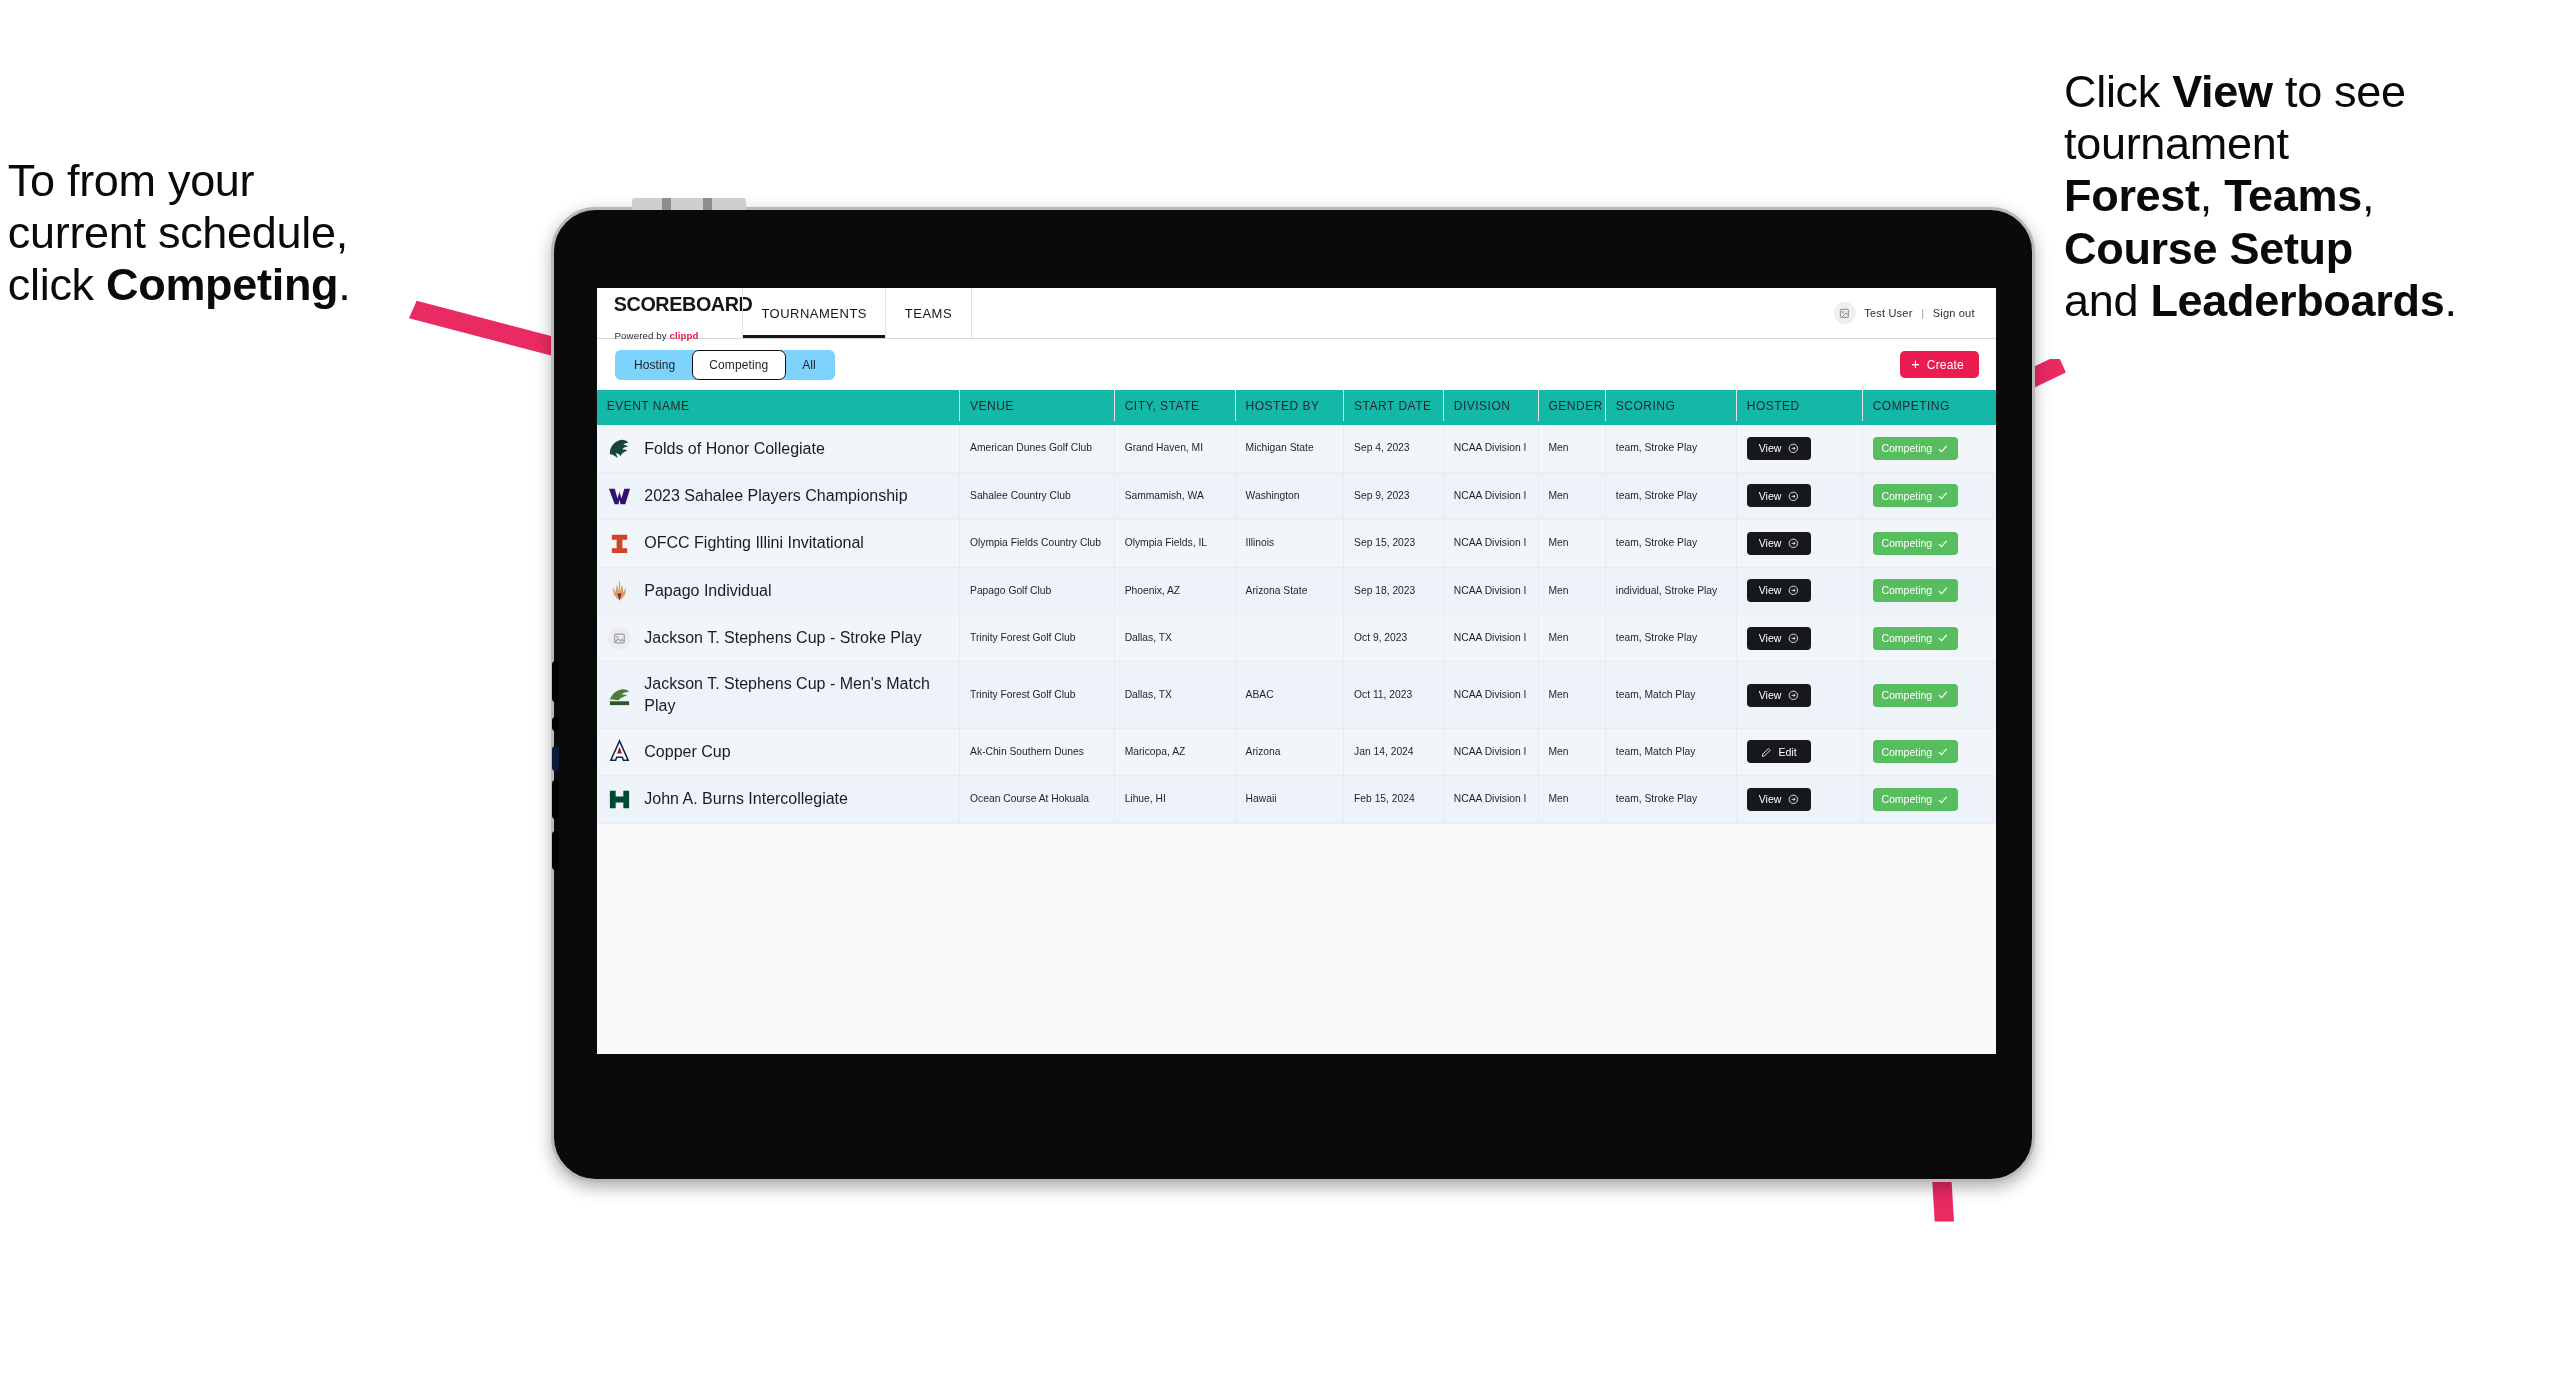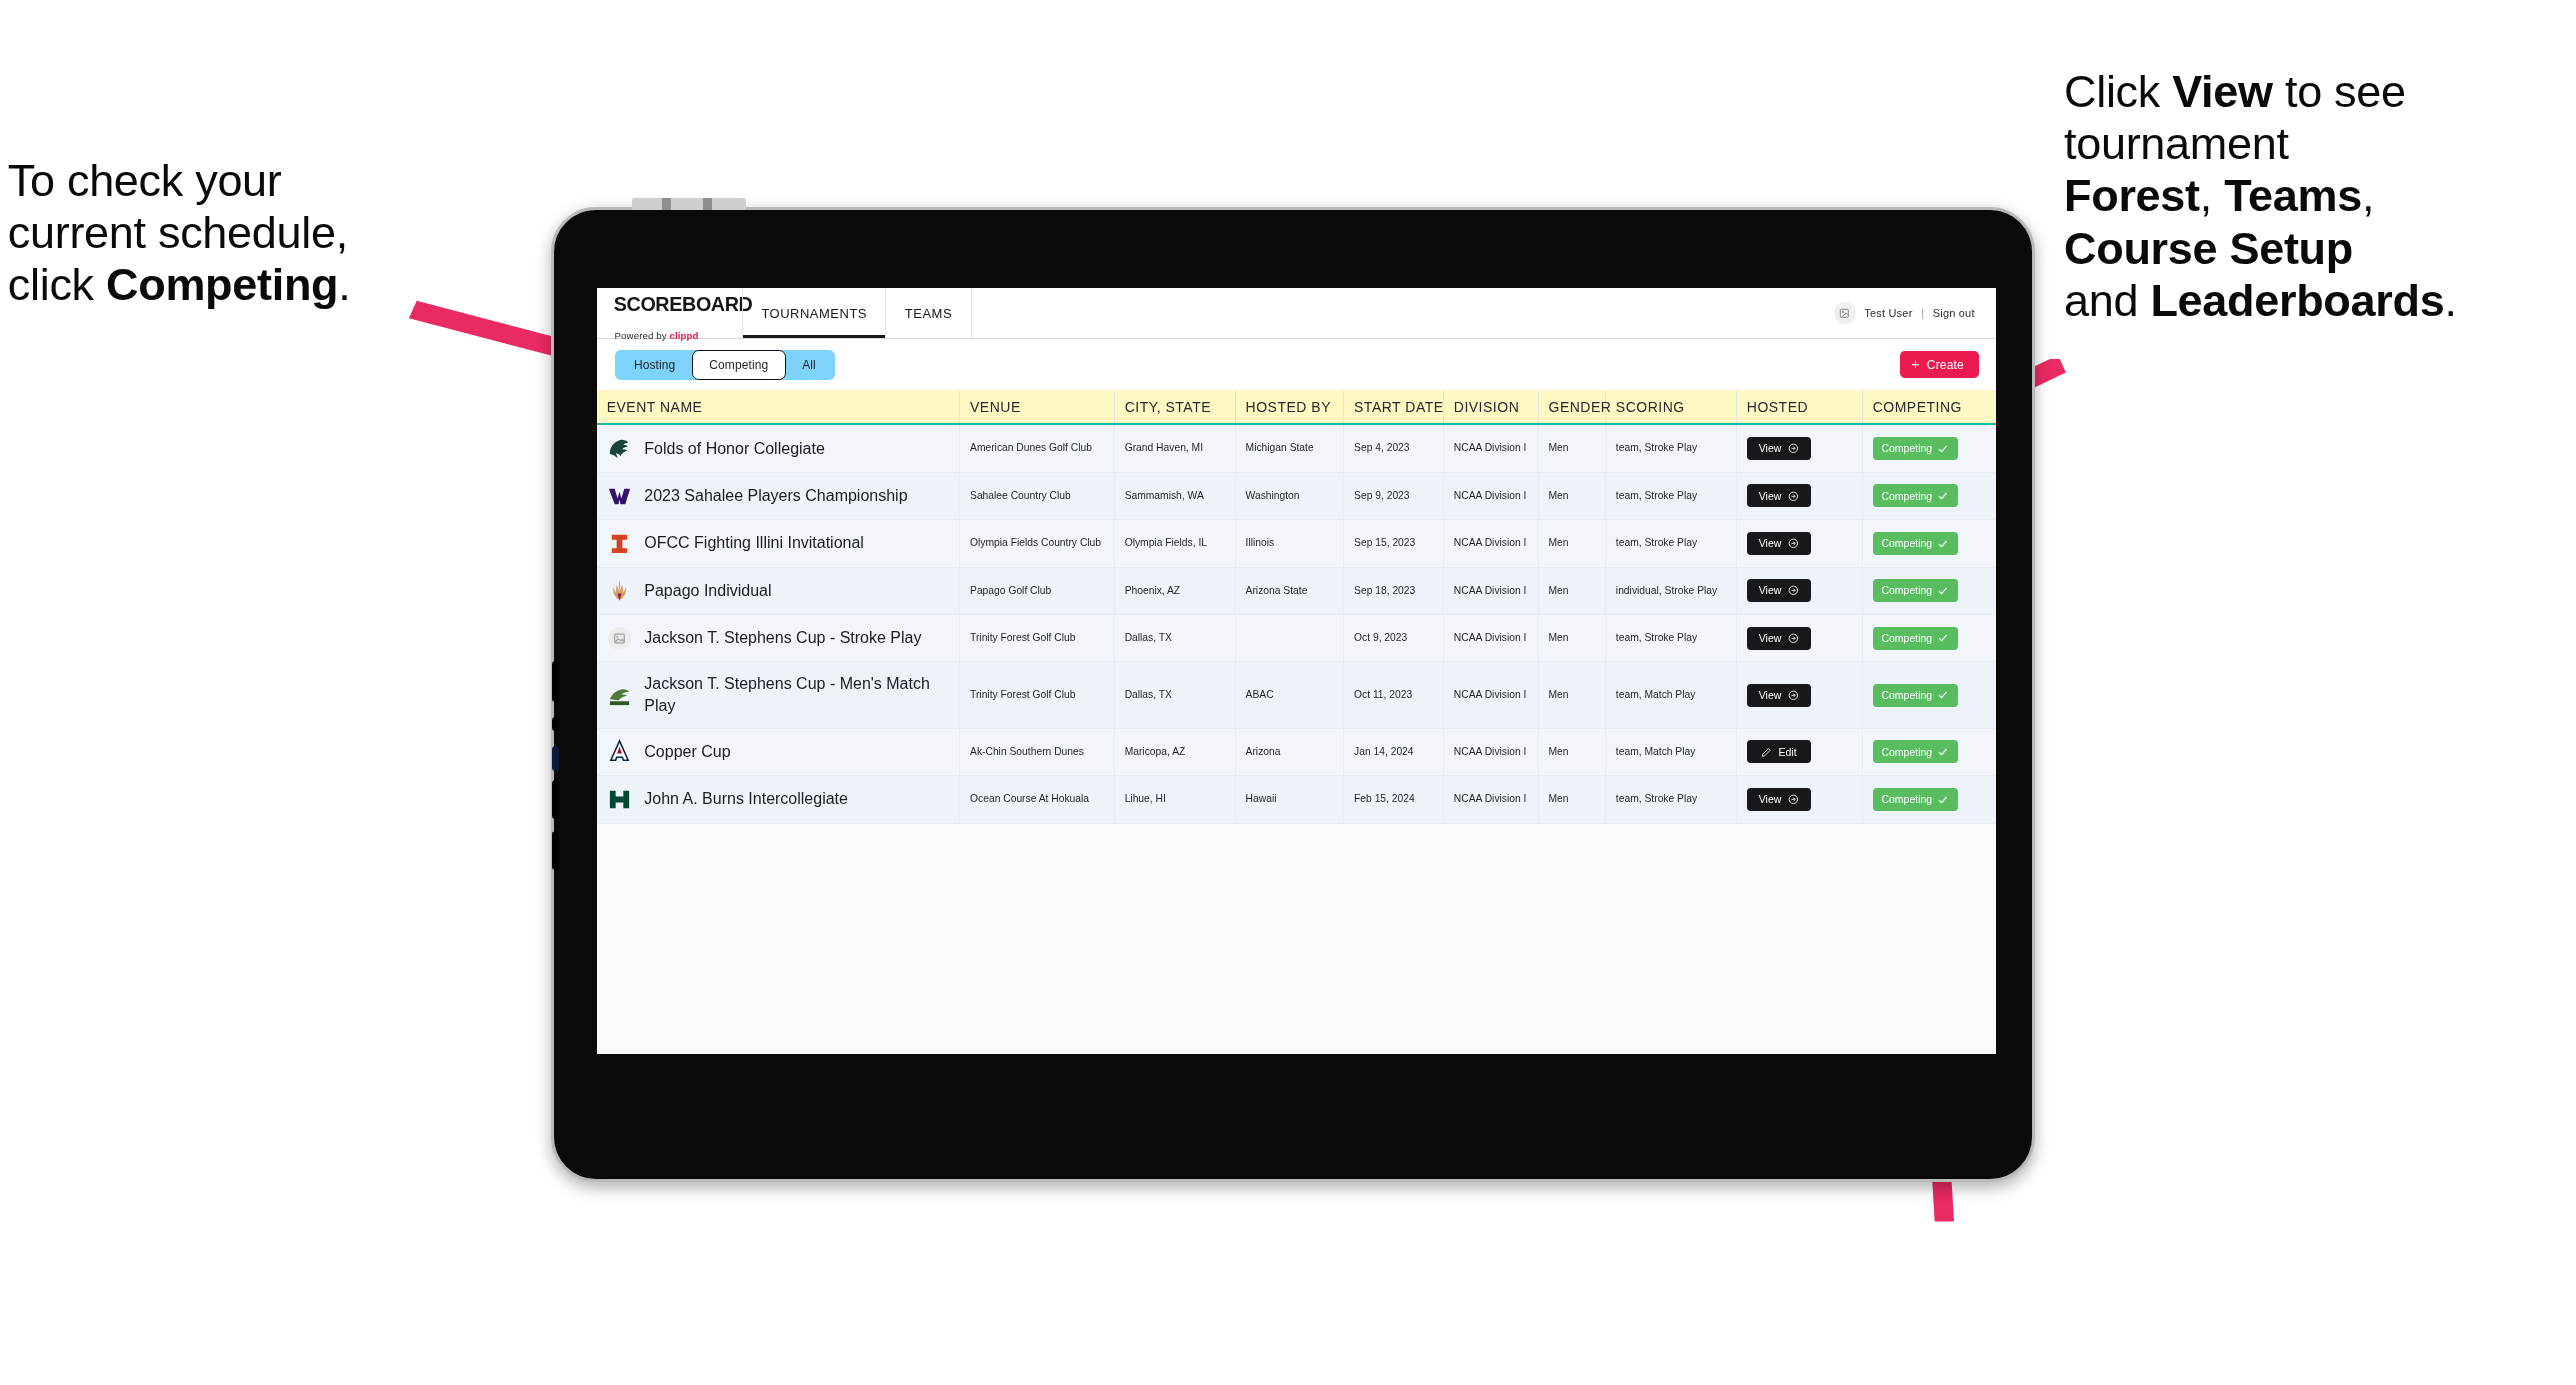--- a/index.html
+++ b/index.html
@@ -130,27 +130,27 @@
     font-size: 12px; border-radius: 4.8px;
     height: 27px; padding: 0 14.5px 0 11.6px;
     letter-spacing: 0.2px;
   }
   #create-btn .plus { font-size: 14.5px; line-height: 1; font-weight: 400; }
 
   
   #table-wrap { background: #fafafa; height: 663px; }
   table { border-collapse: collapse; width: 100%; table-layout: fixed; }
   thead th {
-    background: #fef9c3;
+    background: #14b8a6;
     text-align: left;
-    font-size: 14px; font-weight: 400;
+    font-size: 12px; font-weight: 400;
     letter-spacing: 0.5px;
     color: #26292e;
     padding: 8.7px 9.7px;
-    border-bottom: 2px solid #14b8a6;
+    border-bottom: 4px solid #14b8a6;
     border-right: 1px solid #e4e4e4;
     vertical-align: middle;
     white-space: nowrap;
   }
   thead th:last-child { border-right: none; }
   tbody td {
     font-size: 10.3px; color: #1e2126;
     padding: 10.7px 9.7px;
     border-bottom: 1px solid #e7ecf3;
     border-right: 1px solid #e7ecf3;
@@ -190,21 +190,21 @@
     font-size: 10.5px; border-radius: 3.9px;
     height: 23px; width: 85px; padding: 0 8.7px;
   }
   .btn-green svg { width: 11.6px; height: 11.6px; display:block; }
 </style>
 </head>
 <body>
 
 <div id="stage">
 
-  <div class="annot" id="annot-left"><span>To check your</span>
+  <div class="annot" id="annot-left"><span>To from your</span>
 <span>current schedule,</span>
 <span><span>click </span><b>Competing</b><span>.</span></span></div>
 
   <div class="annot" id="annot-right"><span><span>Click </span><b>View</b><span> to see</span></span>
 <span>tournament</span>
 <span><b>Forest</b><span>, </span><b>Teams</b><span>,</span></span>
 <b>Course Setup</b>
 <span><span>and </span><b>Leaderboards</b><span>.</span></span></div>
 
 

